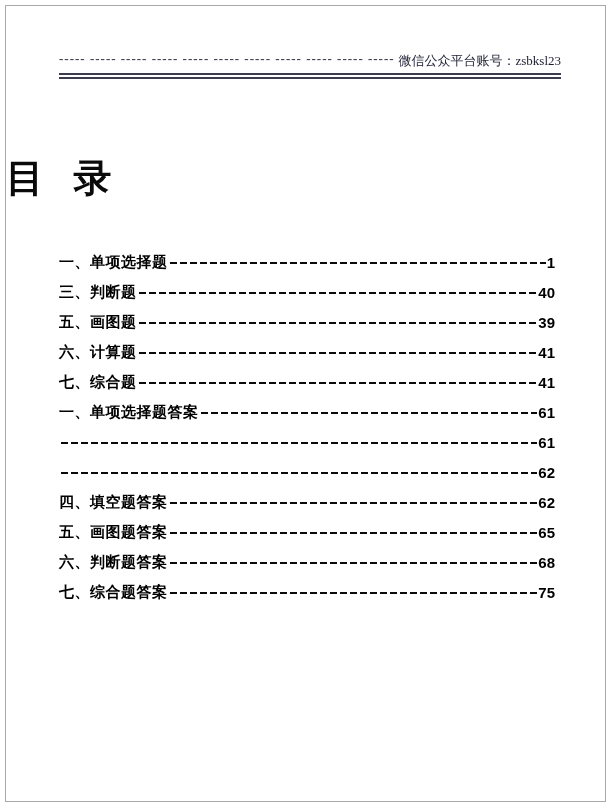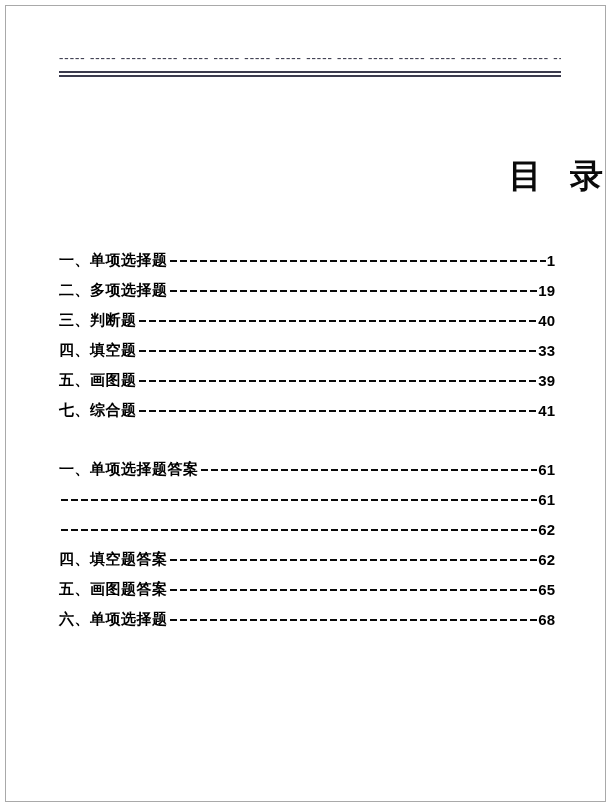--- a/index.html
+++ b/index.html
@@ -47,35 +47,35 @@
   }
   .double-rule {
     margin-top: 3px;
     height: 2px;
     border-top: 2px solid #3b3b4d;
     border-bottom: 2px solid #3b3b4d;
   }
   
   .title {
     margin: 78px 0 0 0;
-    text-align: right;
+    text-align: left;
     font-family: "Liberation Serif", serif;
-    font-size: 33px;
+    font-size: 38px;
     font-weight: bold;
     color: #0a0a0a;
     line-height: 42px;
     word-spacing: 16px;
     letter-spacing: 2px;
   }
   
   .toc {
     padding: 0 50px 0 53px;
   }
   .toc.first { margin-top: 48px; }
-  .toc.second { margin-top: 29px; }
+  .toc.second { }
   .toc-row {
     display: flex;
     align-items: center;
     height: 30px;
   }
   .toc-label {
     font-family: "Liberation Sans", sans-serif;
     font-size: 15px;
     font-weight: bold;
     color: #000000;
@@ -101,51 +101,47 @@
   }
 </style>
 </head>
 <body>
 
 <div class="page">
 
   <div class="header">
     <div class="header-row">
       <span class="header-dashes">----- ----- ----- ----- ----- ----- ----- ----- ----- ----- ----- ----- ----- ----- ----- ----- ----- ----- ----- ----- ----- ----- -----</span>
+      <span class="header-account">微信公众平台账号：zsbksl23</span>
     </div>
     <div class="double-rule"></div>
   </div>
 
   <h1 class="title">目 录</h1>
 
   <div class="toc first">
     <div class="toc-row">
       <span class="toc-label">一、单项选择题</span>
       <span class="toc-leader"></span>
       <span class="toc-page">1</span>
     </div>
     <div class="toc-row">
-      <span class="toc-label">二、多项选择题</span>
-      <span class="toc-leader"></span>
-      <span class="toc-page">19</span>
-    </div>
-    <div class="toc-row">
       <span class="toc-label">三、判断题</span>
       <span class="toc-leader"></span>
       <span class="toc-page">40</span>
     </div>
     <div class="toc-row">
-      <span class="toc-label">四、填空题</span>
-      <span class="toc-leader"></span>
-      <span class="toc-page">33</span>
-    </div>
-    <div class="toc-row">
       <span class="toc-label">五、画图题</span>
       <span class="toc-leader"></span>
       <span class="toc-page">39</span>
+    </div>
+    <div class="toc-row">
+      <span class="toc-label">六、计算题</span>
+      <span class="toc-leader"></span>
+      <span class="toc-page">41</span>
     </div>
     <div class="toc-row">
       <span class="toc-label">七、综合题</span>
       <span class="toc-leader"></span>
       <span class="toc-page">41</span>
     </div>
   </div>
 
   <div class="toc second">
     <div class="toc-row">
@@ -165,19 +161,24 @@
       <span class="toc-label">四、填空题答案</span>
       <span class="toc-leader"></span>
       <span class="toc-page">62</span>
     </div>
     <div class="toc-row">
       <span class="toc-label">五、画图题答案</span>
       <span class="toc-leader"></span>
       <span class="toc-page">65</span>
     </div>
     <div class="toc-row">
-      <span class="toc-label">六、单项选择题</span>
+      <span class="toc-label">六、判断题答案</span>
       <span class="toc-leader"></span>
       <span class="toc-page">68</span>
+    </div>
+    <div class="toc-row">
+      <span class="toc-label">七、综合题答案</span>
+      <span class="toc-leader"></span>
+      <span class="toc-page">75</span>
     </div>
   </div>
 
 </div>
 
 </body></html>

